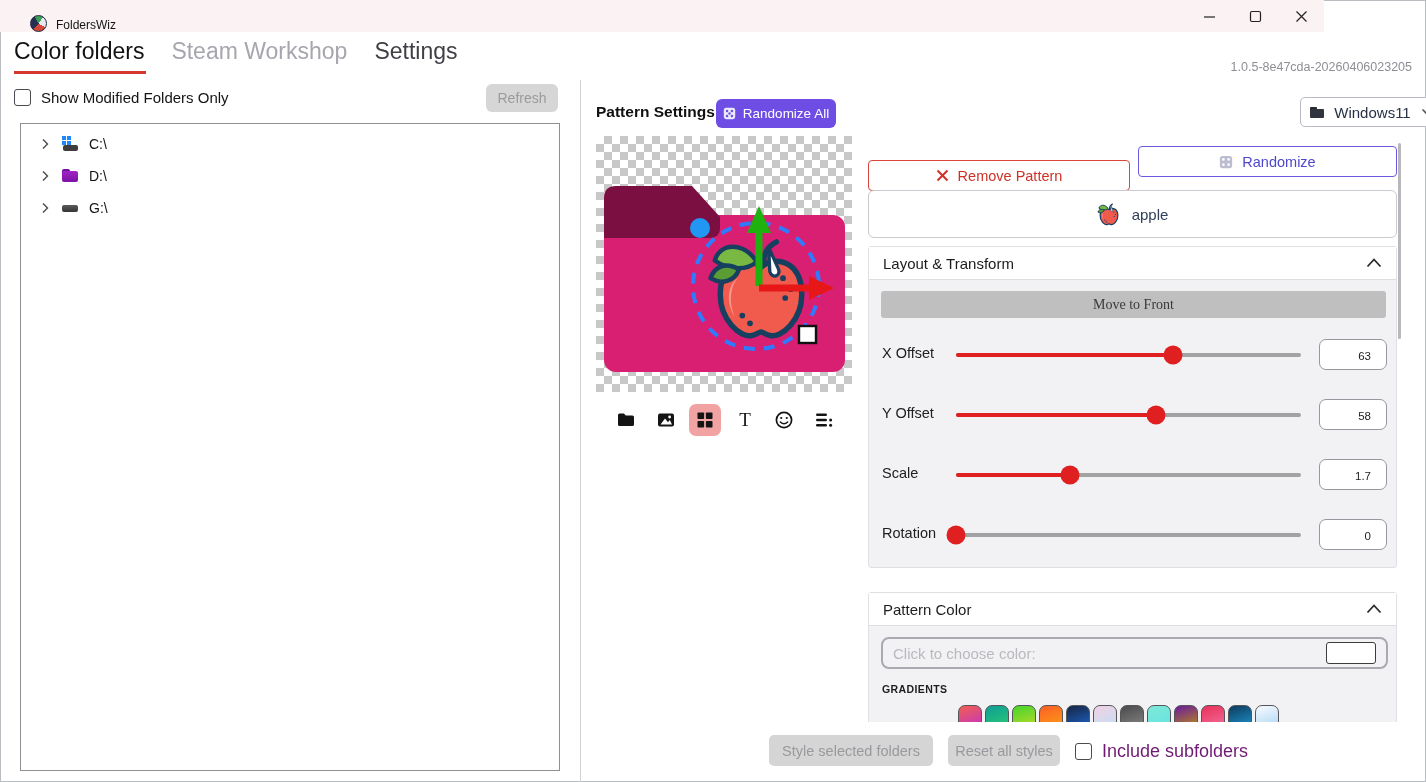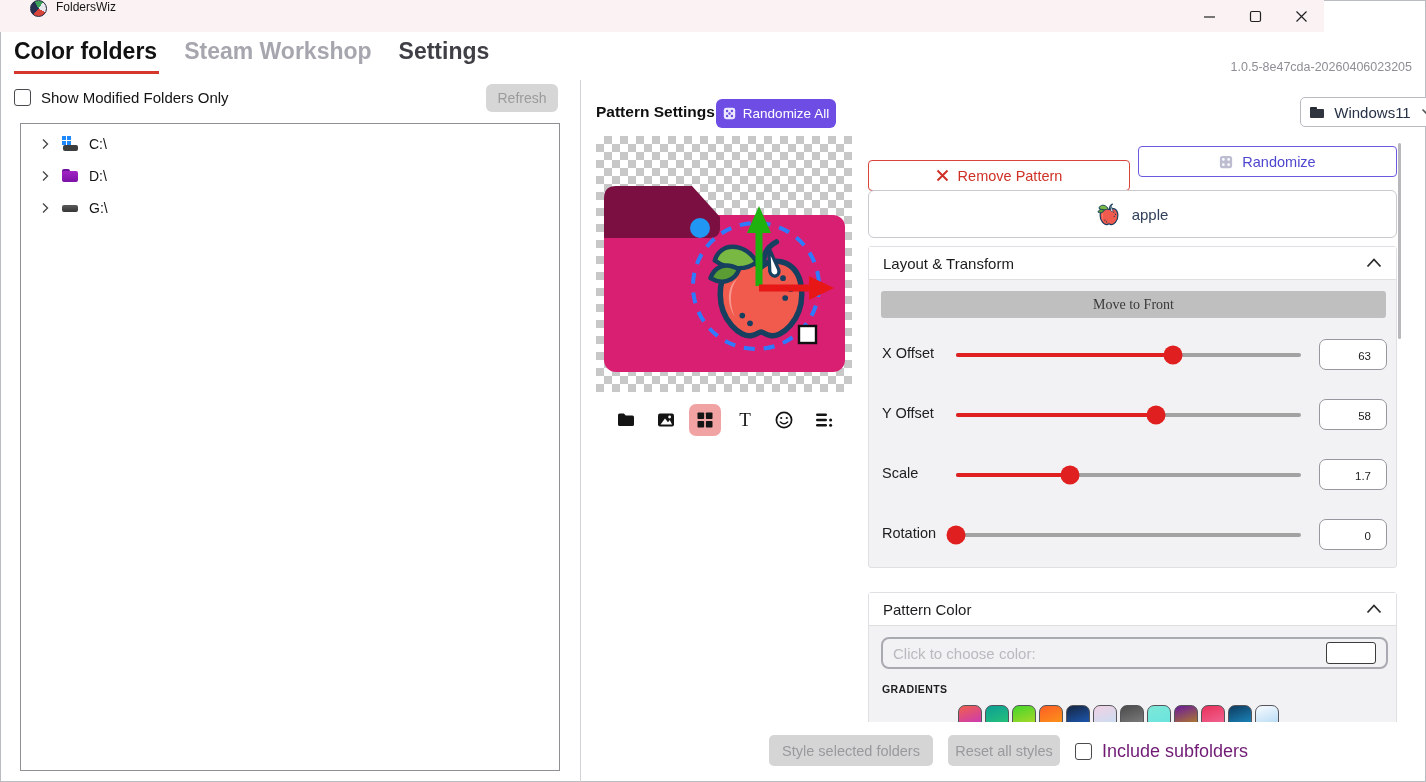--- a/index.html
+++ b/index.html
@@ -3,30 +3,30 @@
 <meta charset="utf-8">
 <style>
   * { margin:0; padding:0; box-sizing:border-box; }
   html,body { width:1426px; height:782px; }
   body {
     font-family:"Liberation Sans", sans-serif;
     background:#ffffff; color:#1a1a1a; position:relative; overflow:hidden;
     box-shadow: inset 0 0 0 1px #b9bdc2;
   }
   
-  .titlebar { position:absolute; left:0; top:0; width:1324px; height:32px; background:#faf2f3; display:flex; align-items:flex-start; }
+  .titlebar { position:absolute; left:0; top:0; width:1324px; height:32px; background:#faf2f3; display:flex; align-items:flex-end; }
   .app-icon { width:17px; height:17px; border-radius:50%; margin-left:30px;
     background:conic-gradient(from 120deg,#d8453a 0 100deg,#273050 100deg 210deg,#3aa05a 210deg 275deg,#e8e8ee 275deg 360deg);
     border:1px solid #20283f; }
   .app-title { font-size:12px; margin-left:9px; color:#141414; }
   .win-controls { position:absolute; right:0; top:0; height:32px; display:flex; }
   .win-btn { width:46px; height:32px; display:flex; align-items:center; justify-content:center; }
   
   .tabs { position:absolute; left:14px; top:38px; display:flex; gap:27px; align-items:baseline; }
-  .tab { font-size:23px; cursor:pointer;font-weight:bold; }
+  .tab { font-size:23px; cursor:pointer; }
   .tab.active { color:#111; position:relative; }
   .tab.active::after { content:""; position:absolute; left:0; right:-2px; bottom:-9px; height:2.6px; background:#d6372c; }
   .tab.muted  { color:#a6a6ae; }
   .tab.plain  { color:#3f3f46; }
   .version { position:absolute; right:14px; top:60px; font-size:12.5px; color:#8e8e96; }
   
   .divider-v { position:absolute; left:580px; top:80px; width:1px; height:702px; background:#d2d2d6; }
   
   .chk { width:17px; height:17px; border:1.6px solid #4b4b4f; border-radius:3px; background:#fff; flex:0 0 auto; }
   .show-mod { position:absolute; left:14px; top:89px; display:flex; align-items:center; gap:10px; font-size:15px; color:#141414; }

